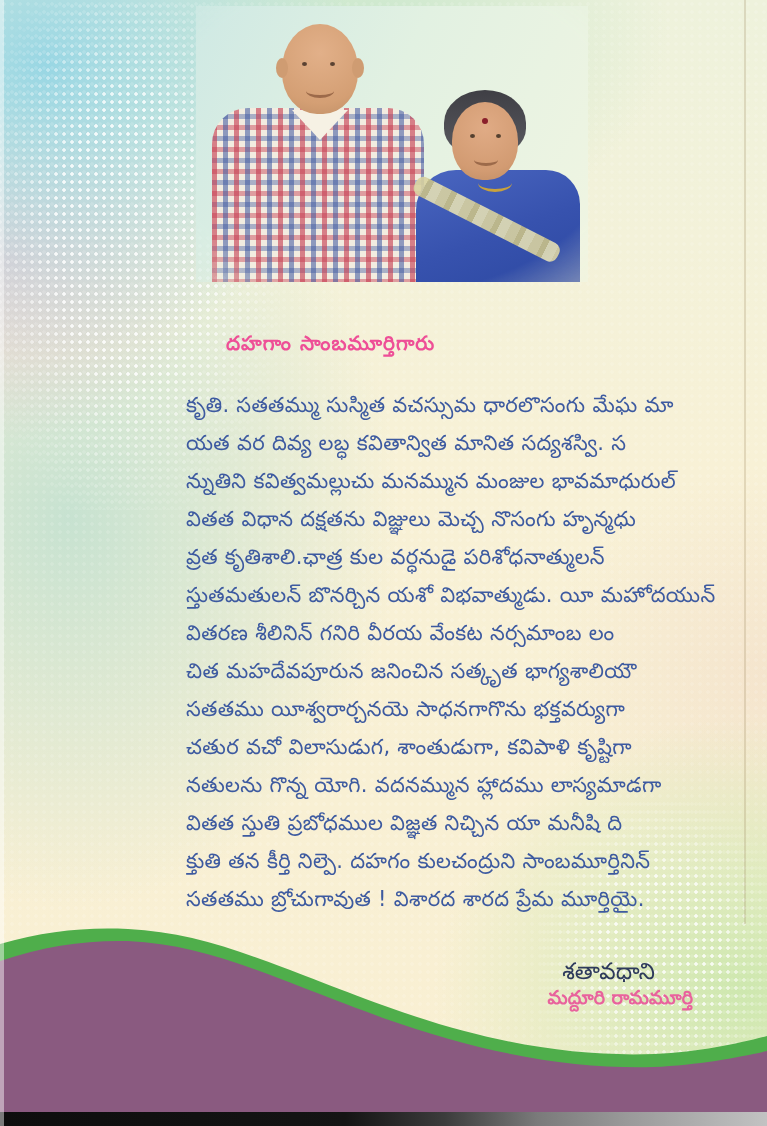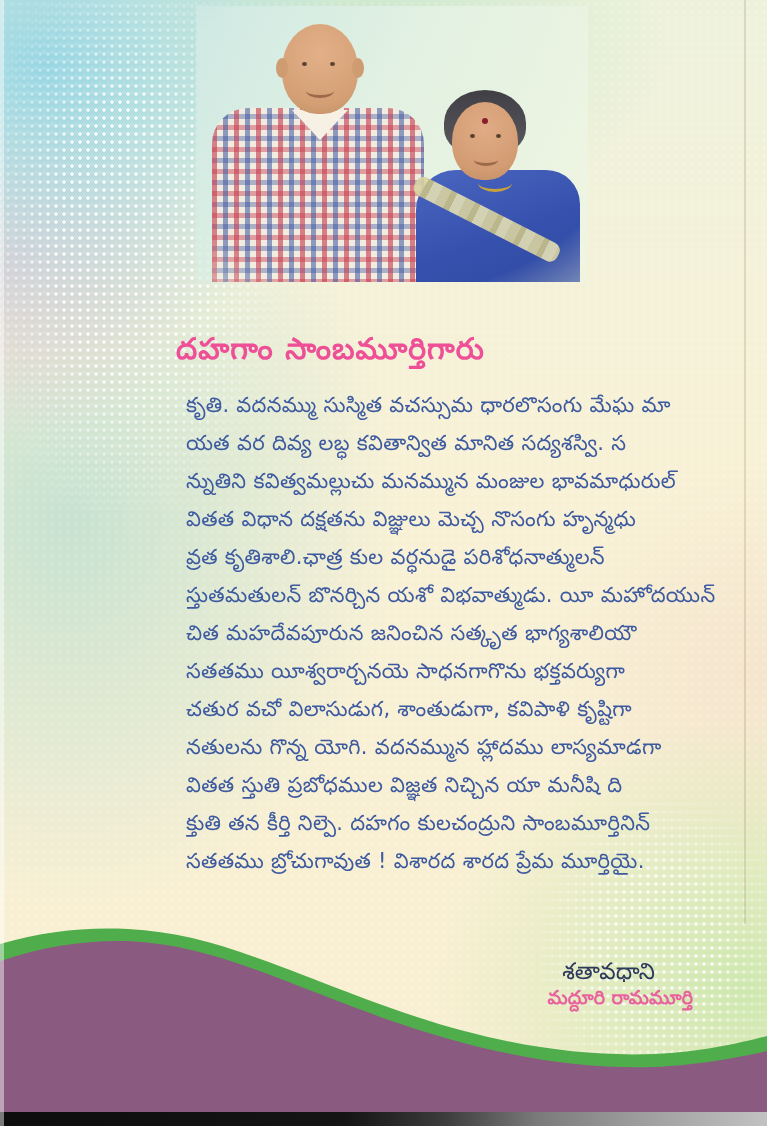--- a/index.html
+++ b/index.html
@@ -70,21 +70,21 @@
   .woman-necklace{left:282px;top:168px;width:34px;height:18px;border-radius:50%;
     border-bottom:3px solid #c9a23c;box-sizing:border-box;}
 
   
   .heading-honorific{
     position:absolute;left:0;top:292px;width:767px;text-align:center;
     font-size:27px;font-weight:bold;color:#4153a8;letter-spacing:1px;
   }
   .heading-name{
     position:absolute;left:0;top:331px;width:661px;text-align:center;
-    font-size:30px;font-weight:bold;color:#ee4f97;letter-spacing:1px;
+    font-size:20px;font-weight:bold;color:#ee4f97;letter-spacing:1px;
   }
 
   
   .poem{position:absolute;left:186px;top:386px;width:450px;}
   .poem-line{
     height:38px;line-height:38px;font-size:21px;color:#3d5aa0;
     white-space:nowrap;letter-spacing:.3px;
   }
 
   
@@ -128,26 +128,27 @@
     <div class="woman-bindi"></div>
     <div class="woman-eye-l"></div>
     <div class="woman-eye-r"></div>
     <div class="woman-smile"></div>
     <div class="woman-necklace"></div>
   </div>
 
   <div class="heading-name">దహగాం సాంబమూర్తిగారు</div>
 
   <div class="poem">
-    <div class="poem-line">కృతి. వదనమ్ము సుస్మిత వచస్సుమ ధారలొసంగు మేఘ మా</div>
+    <div class="poem-line">కృతి. సతతమ్ము సుస్మిత వచస్సుమ ధారలొసంగు మేఘ మా</div>
     <div class="poem-line">యత వర దివ్య లబ్ధ కవితాన్విత మానిత సద్యశస్వి. స</div>
     <div class="poem-line">న్నుతిని కవిత్వమల్లుచు మనమ్మున మంజుల భావమాధురుల్</div>
     <div class="poem-line">వితత విధాన దక్షతను విజ్ఞులు మెచ్చ నొసంగు హృన్మధు</div>
     <div class="poem-line">వ్రత కృతిశాలి.ఛాత్ర కుల వర్ధనుడై పరిశోధనాత్ములన్</div>
     <div class="poem-line">స్తుతమతులన్ బొనర్చిన యశో విభవాత్ముడు. యీ మహోదయున్</div>
+    <div class="poem-line">వితరణ శీలినిన్ గనిరి వీరయ వేంకట నర్సమాంబ లం</div>
     <div class="poem-line">చిత మహదేవపూరున జనించిన సత్కృత భాగ్యశాలియౌ</div>
     <div class="poem-line">సతతము యీశ్వరార్చనయె సాధనగాగొను భక్తవర్యుగా</div>
     <div class="poem-line">చతుర వచో విలాసుడుగ, శాంతుడుగా, కవిపాళి కృష్టిగా</div>
     <div class="poem-line">నతులను గొన్న యోగి. వదనమ్మున హ్లాదము లాస్యమాడగా</div>
     <div class="poem-line">వితత స్తుతి ప్రబోధముల విజ్ఞత నిచ్చిన యా మనీషి ది</div>
     <div class="poem-line">క్తుతి తన కీర్తి నిల్పె. దహగం కులచంద్రుని సాంబమూర్తినిన్</div>
     <div class="poem-line">సతతము బ్రోచుగావుత ! విశారద శారద ప్రేమ మూర్తియై.</div>
   </div>
 
   <div class="sig-title">శతావధాని</div>

